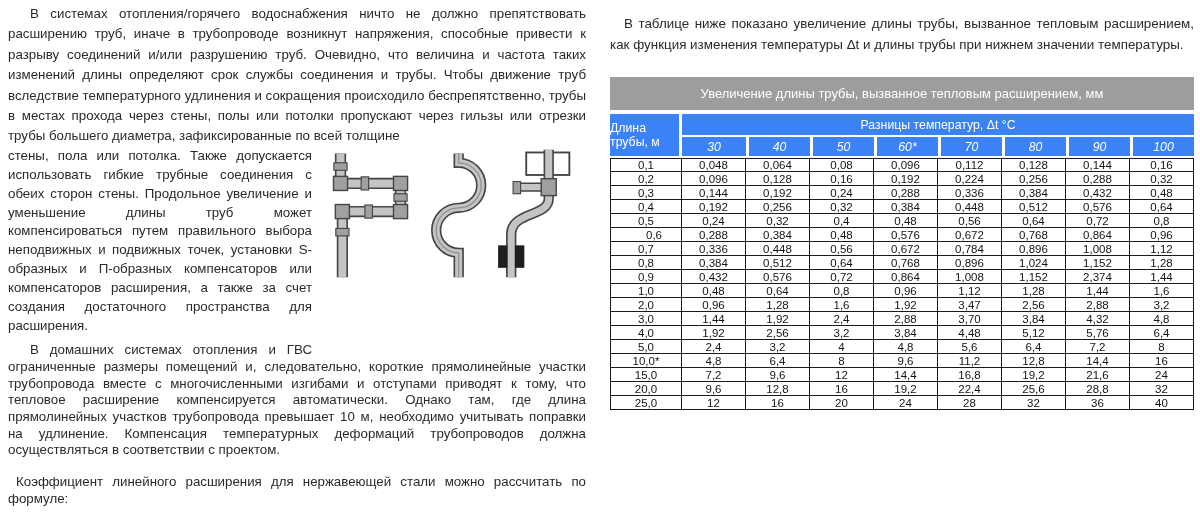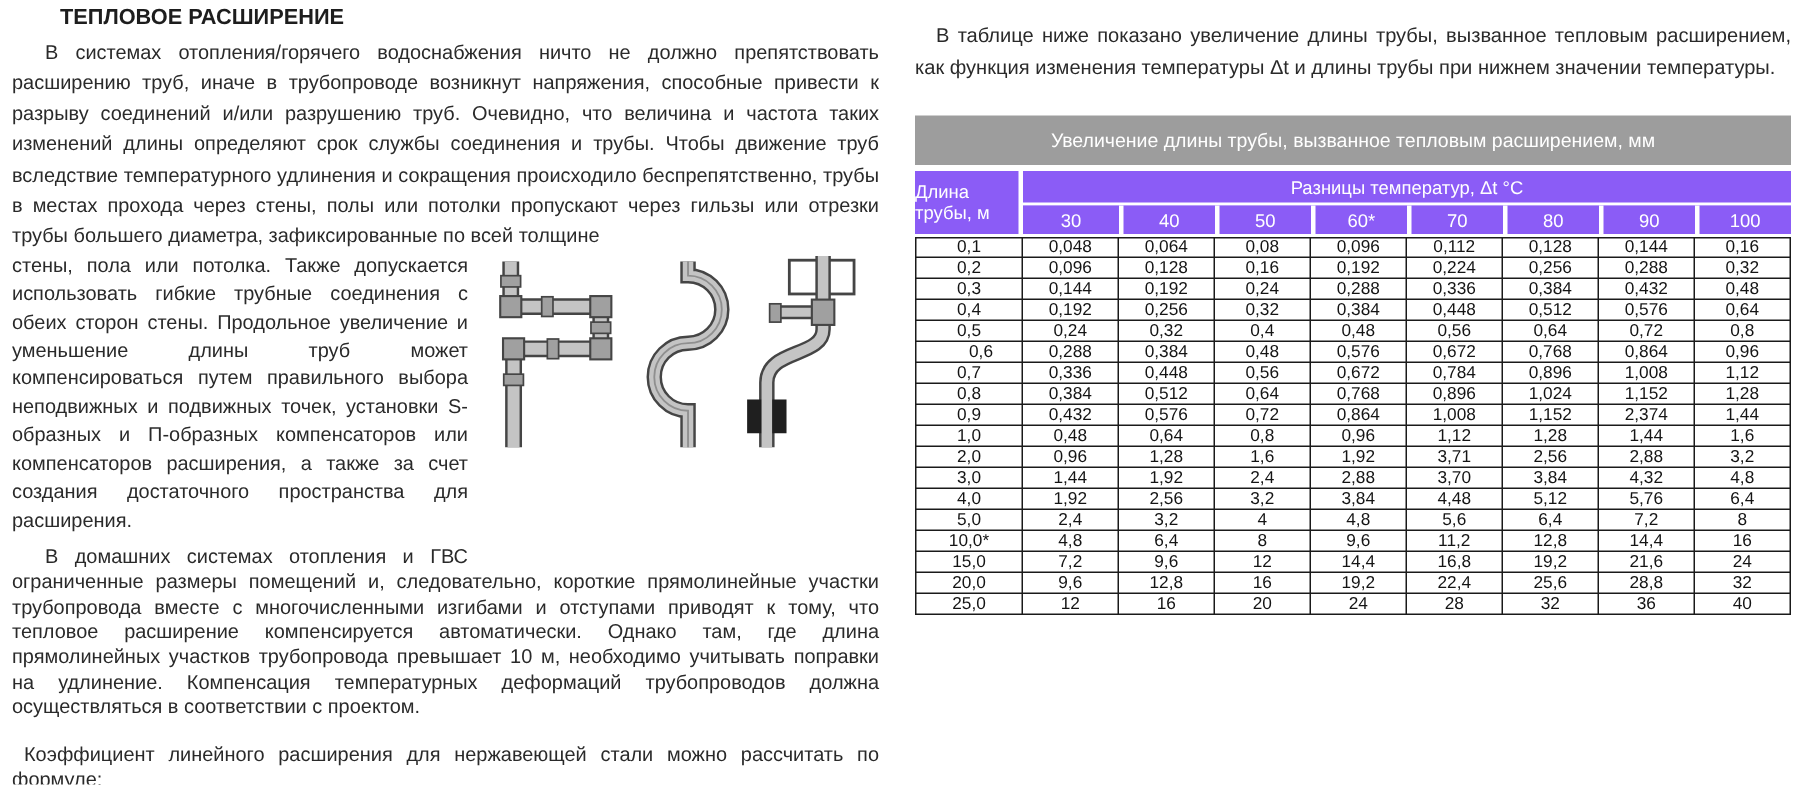--- a/index.html
+++ b/index.html
@@ -28,37 +28,36 @@
   .tbl{margin-top:22px;}
   .tbl-title{
     background:#9d9d9d;color:#ffffff;height:33px;display:flex;align-items:center;justify-content:center;
     font-size:13px;margin-bottom:4px;
   }
   .tbl-grid{
     display:grid;grid-template-columns:72px repeat(8,1fr);
     grid-template-rows:23px 21px repeat(18,14px);
     background:#ffffff;
   }
-  .hc{background:#8b5cf6;color:#ffffff;display:flex;align-items:center;justify-content:center;
+  .hc{background:#3b82f6;color:#ffffff;display:flex;align-items:center;justify-content:center;
       font-size:12.3px;box-sizing:border-box;}
   .c1{grid-column:1;grid-row:1/3;border-right:3px solid #fff;border-bottom:2px solid #fff;}
   .grp{grid-column:2/10;grid-row:1;border-bottom:2px solid #fff;}
-  .tc{border-bottom:2px solid #fff;}
+  .tc{border-bottom:2px solid #fff;font-style:italic;}
   .tcl{border-left:3px solid #fff;}
   .bc{background:#fff;color:#141414;font-size:11.5px;display:flex;align-items:center;justify-content:center;
       border-right:1px solid #1a1a1a;border-bottom:1px solid #1a1a1a;box-sizing:border-box;}
   .bl{border-left:1px solid #1a1a1a;}
   .bt{border-top:1px solid #1a1a1a;}
   .footnote{font-size:12.6px;line-height:17px;text-align:justify;margin:6px 0 0 0;color:#1e1e1e;}
 </style>
 </head>
 <body>
 
 <div class="left-col">
-  <h1 class="doc-title">ТЕПЛОВОЕ РАСШИРЕНИЕ</h1>
 
   <p class="para p1full">В системах отопления/горячего водоснабжения ничто не должно препятствовать расширению труб, иначе в трубопроводе возникнут напряжения, способные привести к разрыву соединений и/или разрушению труб. Очевидно, что величина и частота таких изменений длины определяют срок службы соединения и трубы. Чтобы движение труб вследствие температурного удлинения и сокращения происходило беспрепятственно, трубы в местах прохода через стены, полы или потолки пропускают через гильзы или отрезки трубы большего диаметра, зафиксированные по всей толщине</p>
 
   <div class="wrap-row">
     <div class="narrow-col">
       <p class="para p1narrow">стены, пола или потолка. Также допускается использовать гибкие трубные соединения с обеих сторон стены. Продольное увеличение и уменьшение длины труб может компенсироваться путем правильного выбора неподвижных и подвижных точек, установки S-образных и П-образных компенсаторов или компенсаторов расширения, а также за счет создания достаточного пространства для расширения.</p>
       <p class="para p2first">В домашних системах отопления и ГВС</p>
     </div>
     <div class="figure-col">
       <svg width="272" height="142" viewBox="0 0 290 150">
@@ -207,21 +206,21 @@
         <div class="bc" style="grid-area: 12 / 5;">0,96</div>
         <div class="bc" style="grid-area: 12 / 6;">1,12</div>
         <div class="bc" style="grid-area: 12 / 7;">1,28</div>
         <div class="bc" style="grid-area: 12 / 8;">1,44</div>
         <div class="bc" style="grid-area: 12 / 9;">1,6</div>
         <div class="bc bl" style="grid-area: 13 / 1;">2,0</div>
         <div class="bc" style="grid-area: 13 / 2;">0,96</div>
         <div class="bc" style="grid-area: 13 / 3;">1,28</div>
         <div class="bc" style="grid-area: 13 / 4;">1,6</div>
         <div class="bc" style="grid-area: 13 / 5;">1,92</div>
-        <div class="bc" style="grid-area: 13 / 6;">3,71</div>
+        <div class="bc" style="grid-area: 13 / 6;">3,47</div>
         <div class="bc" style="grid-area: 13 / 7;">2,56</div>
         <div class="bc" style="grid-area: 13 / 8;">2,88</div>
         <div class="bc" style="grid-area: 13 / 9;">3,2</div>
         <div class="bc bl" style="grid-area: 14 / 1;">3,0</div>
         <div class="bc" style="grid-area: 14 / 2;">1,44</div>
         <div class="bc" style="grid-area: 14 / 3;">1,92</div>
         <div class="bc" style="grid-area: 14 / 4;">2,4</div>
         <div class="bc" style="grid-area: 14 / 5;">2,88</div>
         <div class="bc" style="grid-area: 14 / 6;">3,70</div>
         <div class="bc" style="grid-area: 14 / 7;">3,84</div>

